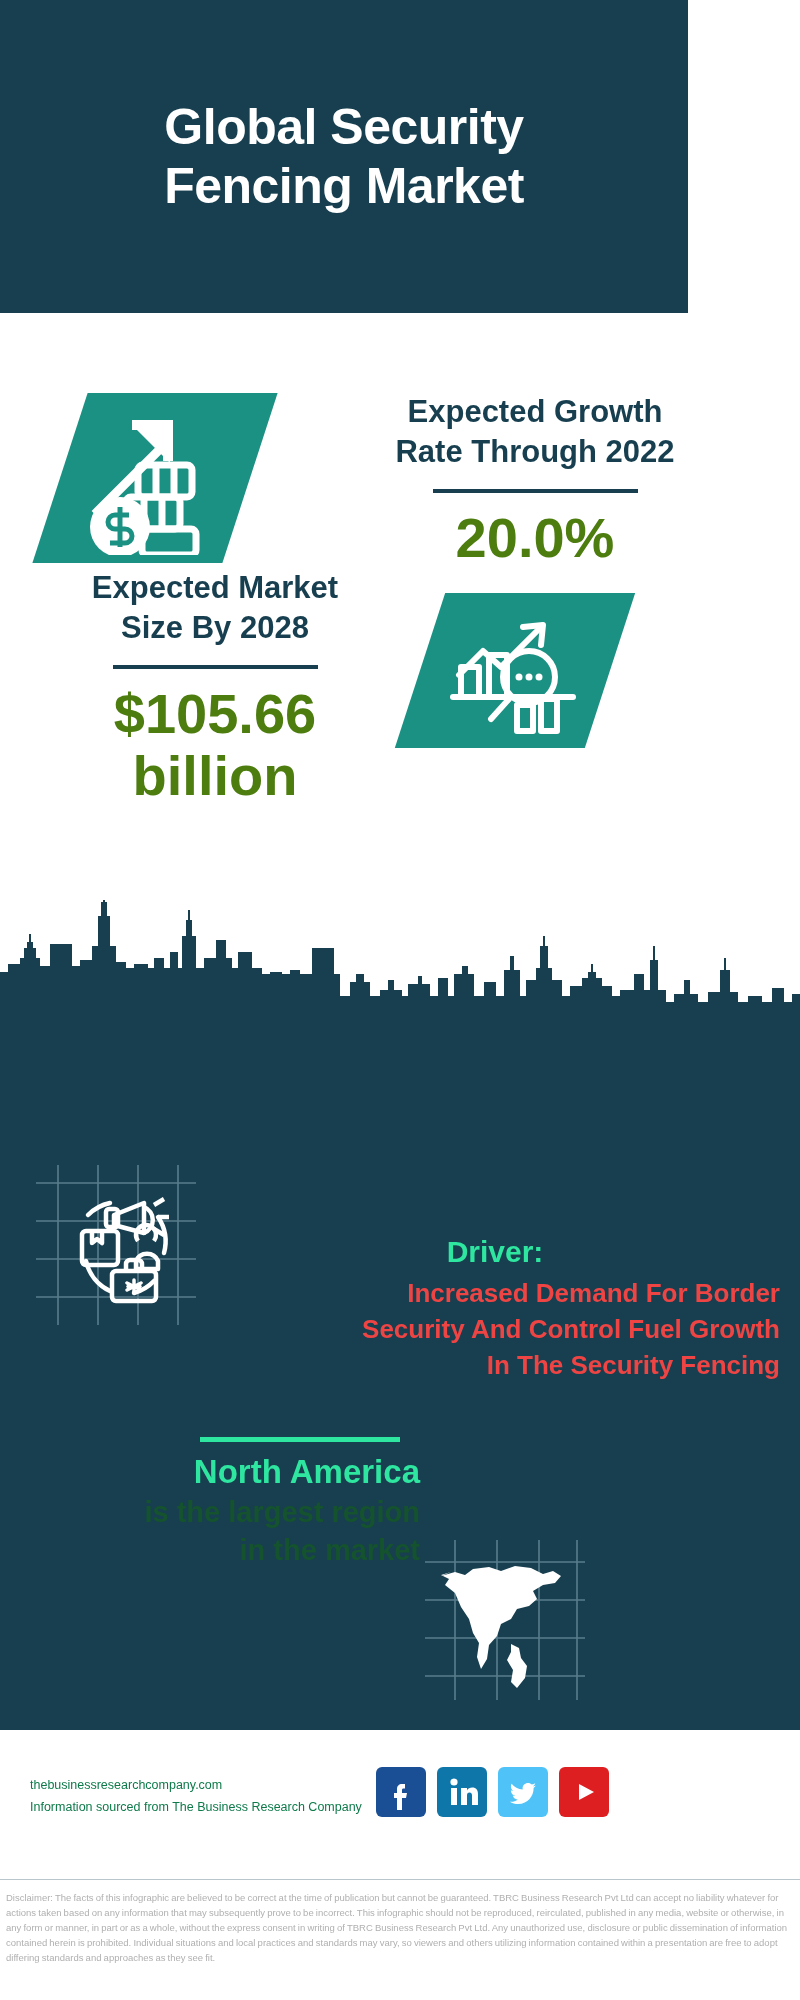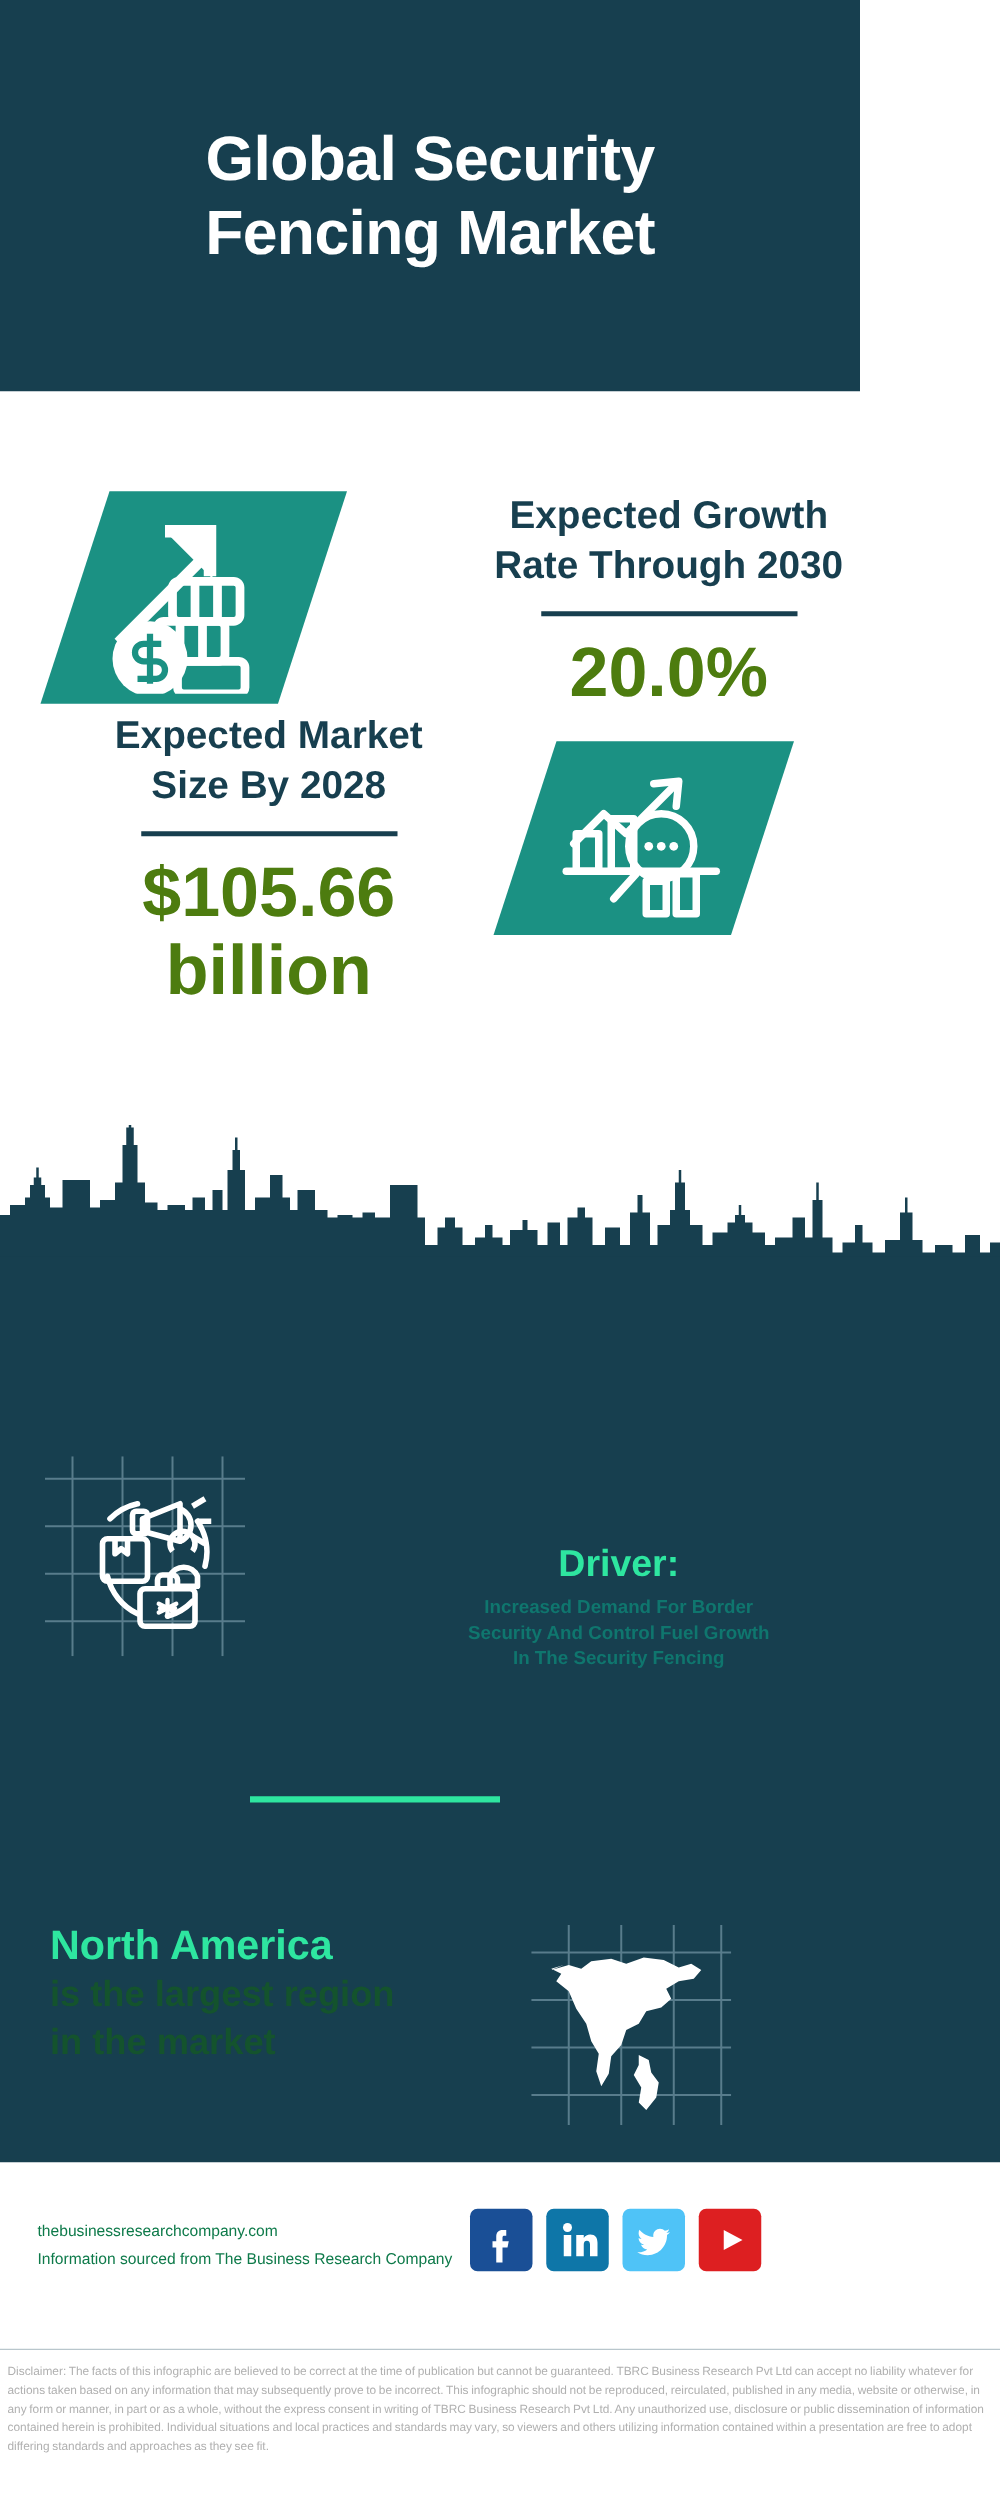--- a/index.html
+++ b/index.html
@@ -130,41 +130,42 @@
     text-align: center;
   }
   .driver-head {
     color: #2ee6a0;
     font-size: 30px;
     font-weight: bold;
     line-height: 1.2;
     margin-bottom: 6px;
   }
   .driver-body {
-    color: #0f766e;
-    font-size: 15px;
+    color: #ef4444;
+    font-size: 26px;
     font-weight: bold;
     line-height: 1.38;
     white-space: pre-line;
+    text-align: right;
   }
 
   
   .mid-divider {
     position: absolute;
     left: 200px; top: 1437px;
     width: 200px; height: 5px;
     background: #2ee6a0;
   }
 
   
   .region-text {
     position: absolute;
-    left: 40px; top: 1535px;
+    left: 40px; top: 1451px;
     width: 380px;
-    text-align: left;
+    text-align: right;
   }
   .region-name {
     color: #2ee6a0;
     font-size: 33px;
     font-weight: bold;
     line-height: 1.25;
   }
   .region-sub {
     color: #14532d;
     font-size: 29px;
@@ -256,21 +257,21 @@
       </g>
       <circle cx="48" cy="124" r="30" fill="#ffffff"></circle>
       <g stroke="#1b9183" stroke-width="5" fill="none">
         <line x1="48" y1="104" x2="48" y2="144"></line>
         <path d="M57 112 H43 a7 7 0 0 0 0 14 h10 a7 7 0 0 1 0 14 H38"></path>
       </g>
     </svg>
   </div>
   <div class="stat1-text">
     <div class="stat-label">Expected Growth
-Rate Through 2030</div>
+Rate Through 2022</div>
     <div class="stat-rule"></div>
     <div class="stat-value">20.0%</div>
   </div>
 
   <div class="stat2-text">
     <div class="stat-label">Expected Market
 Size By 2028</div>
     <div class="stat-rule"></div>
     <div class="stat-value">$105.66
 billion</div>

